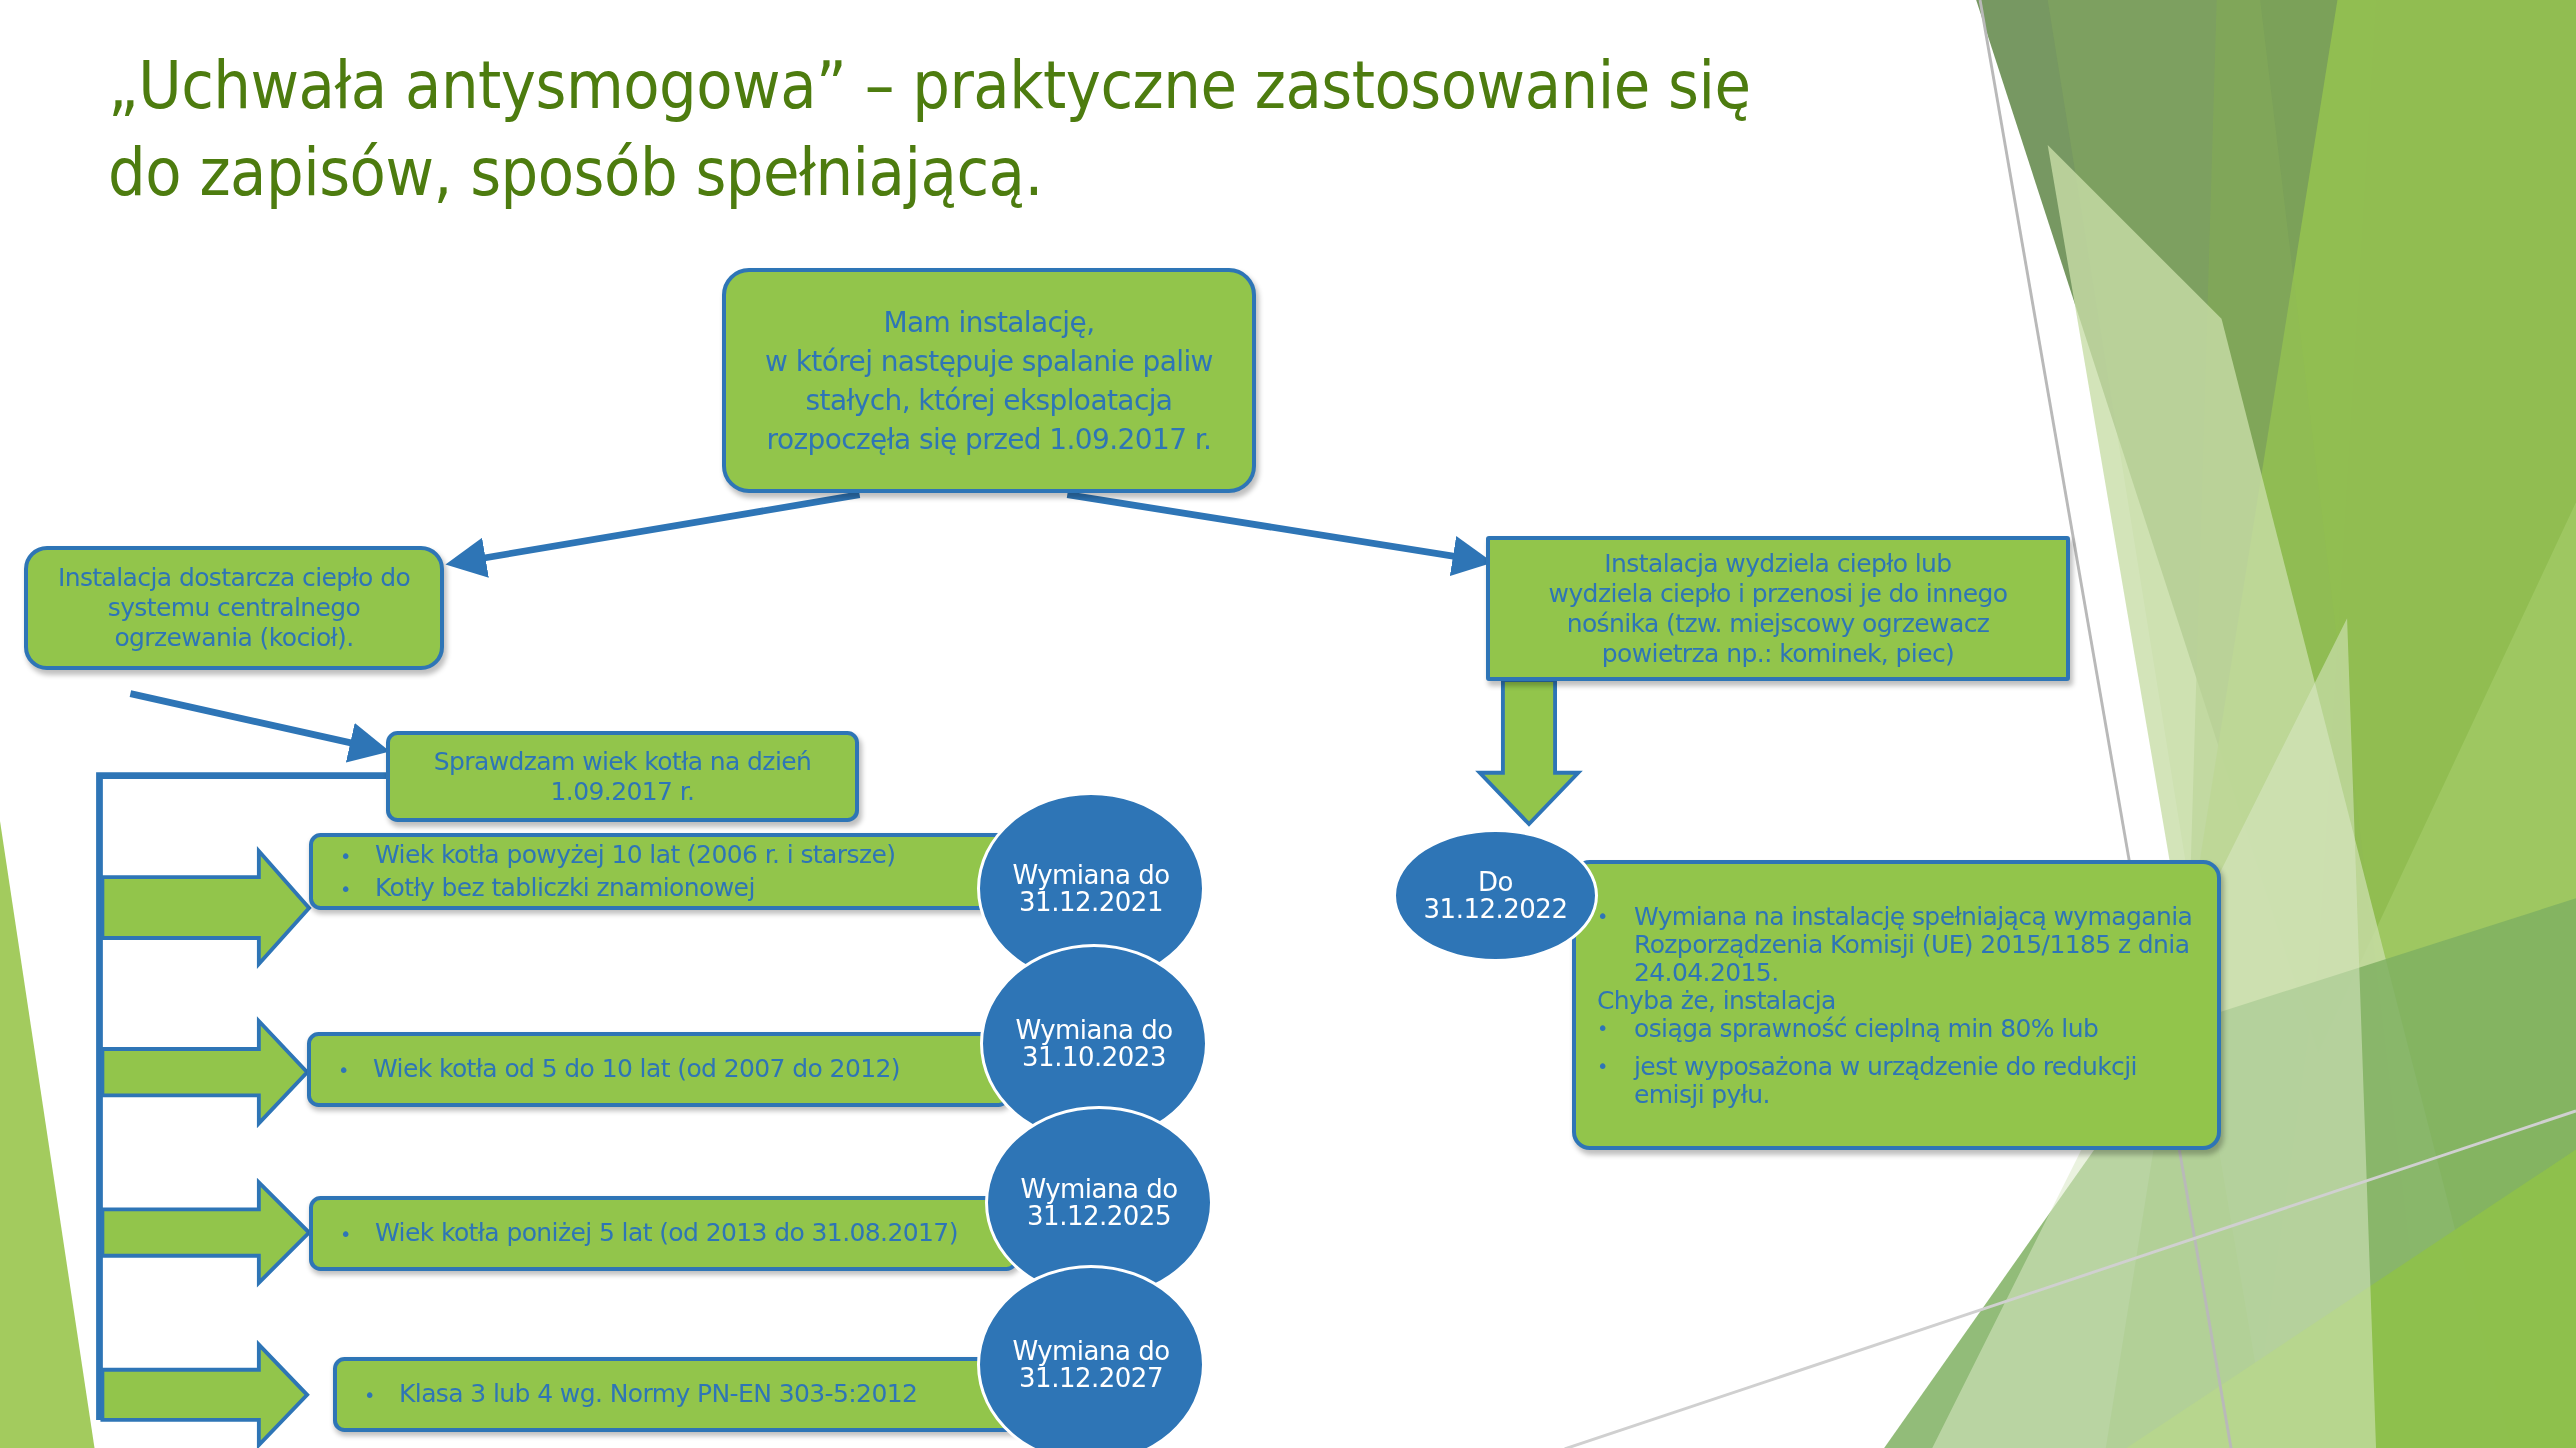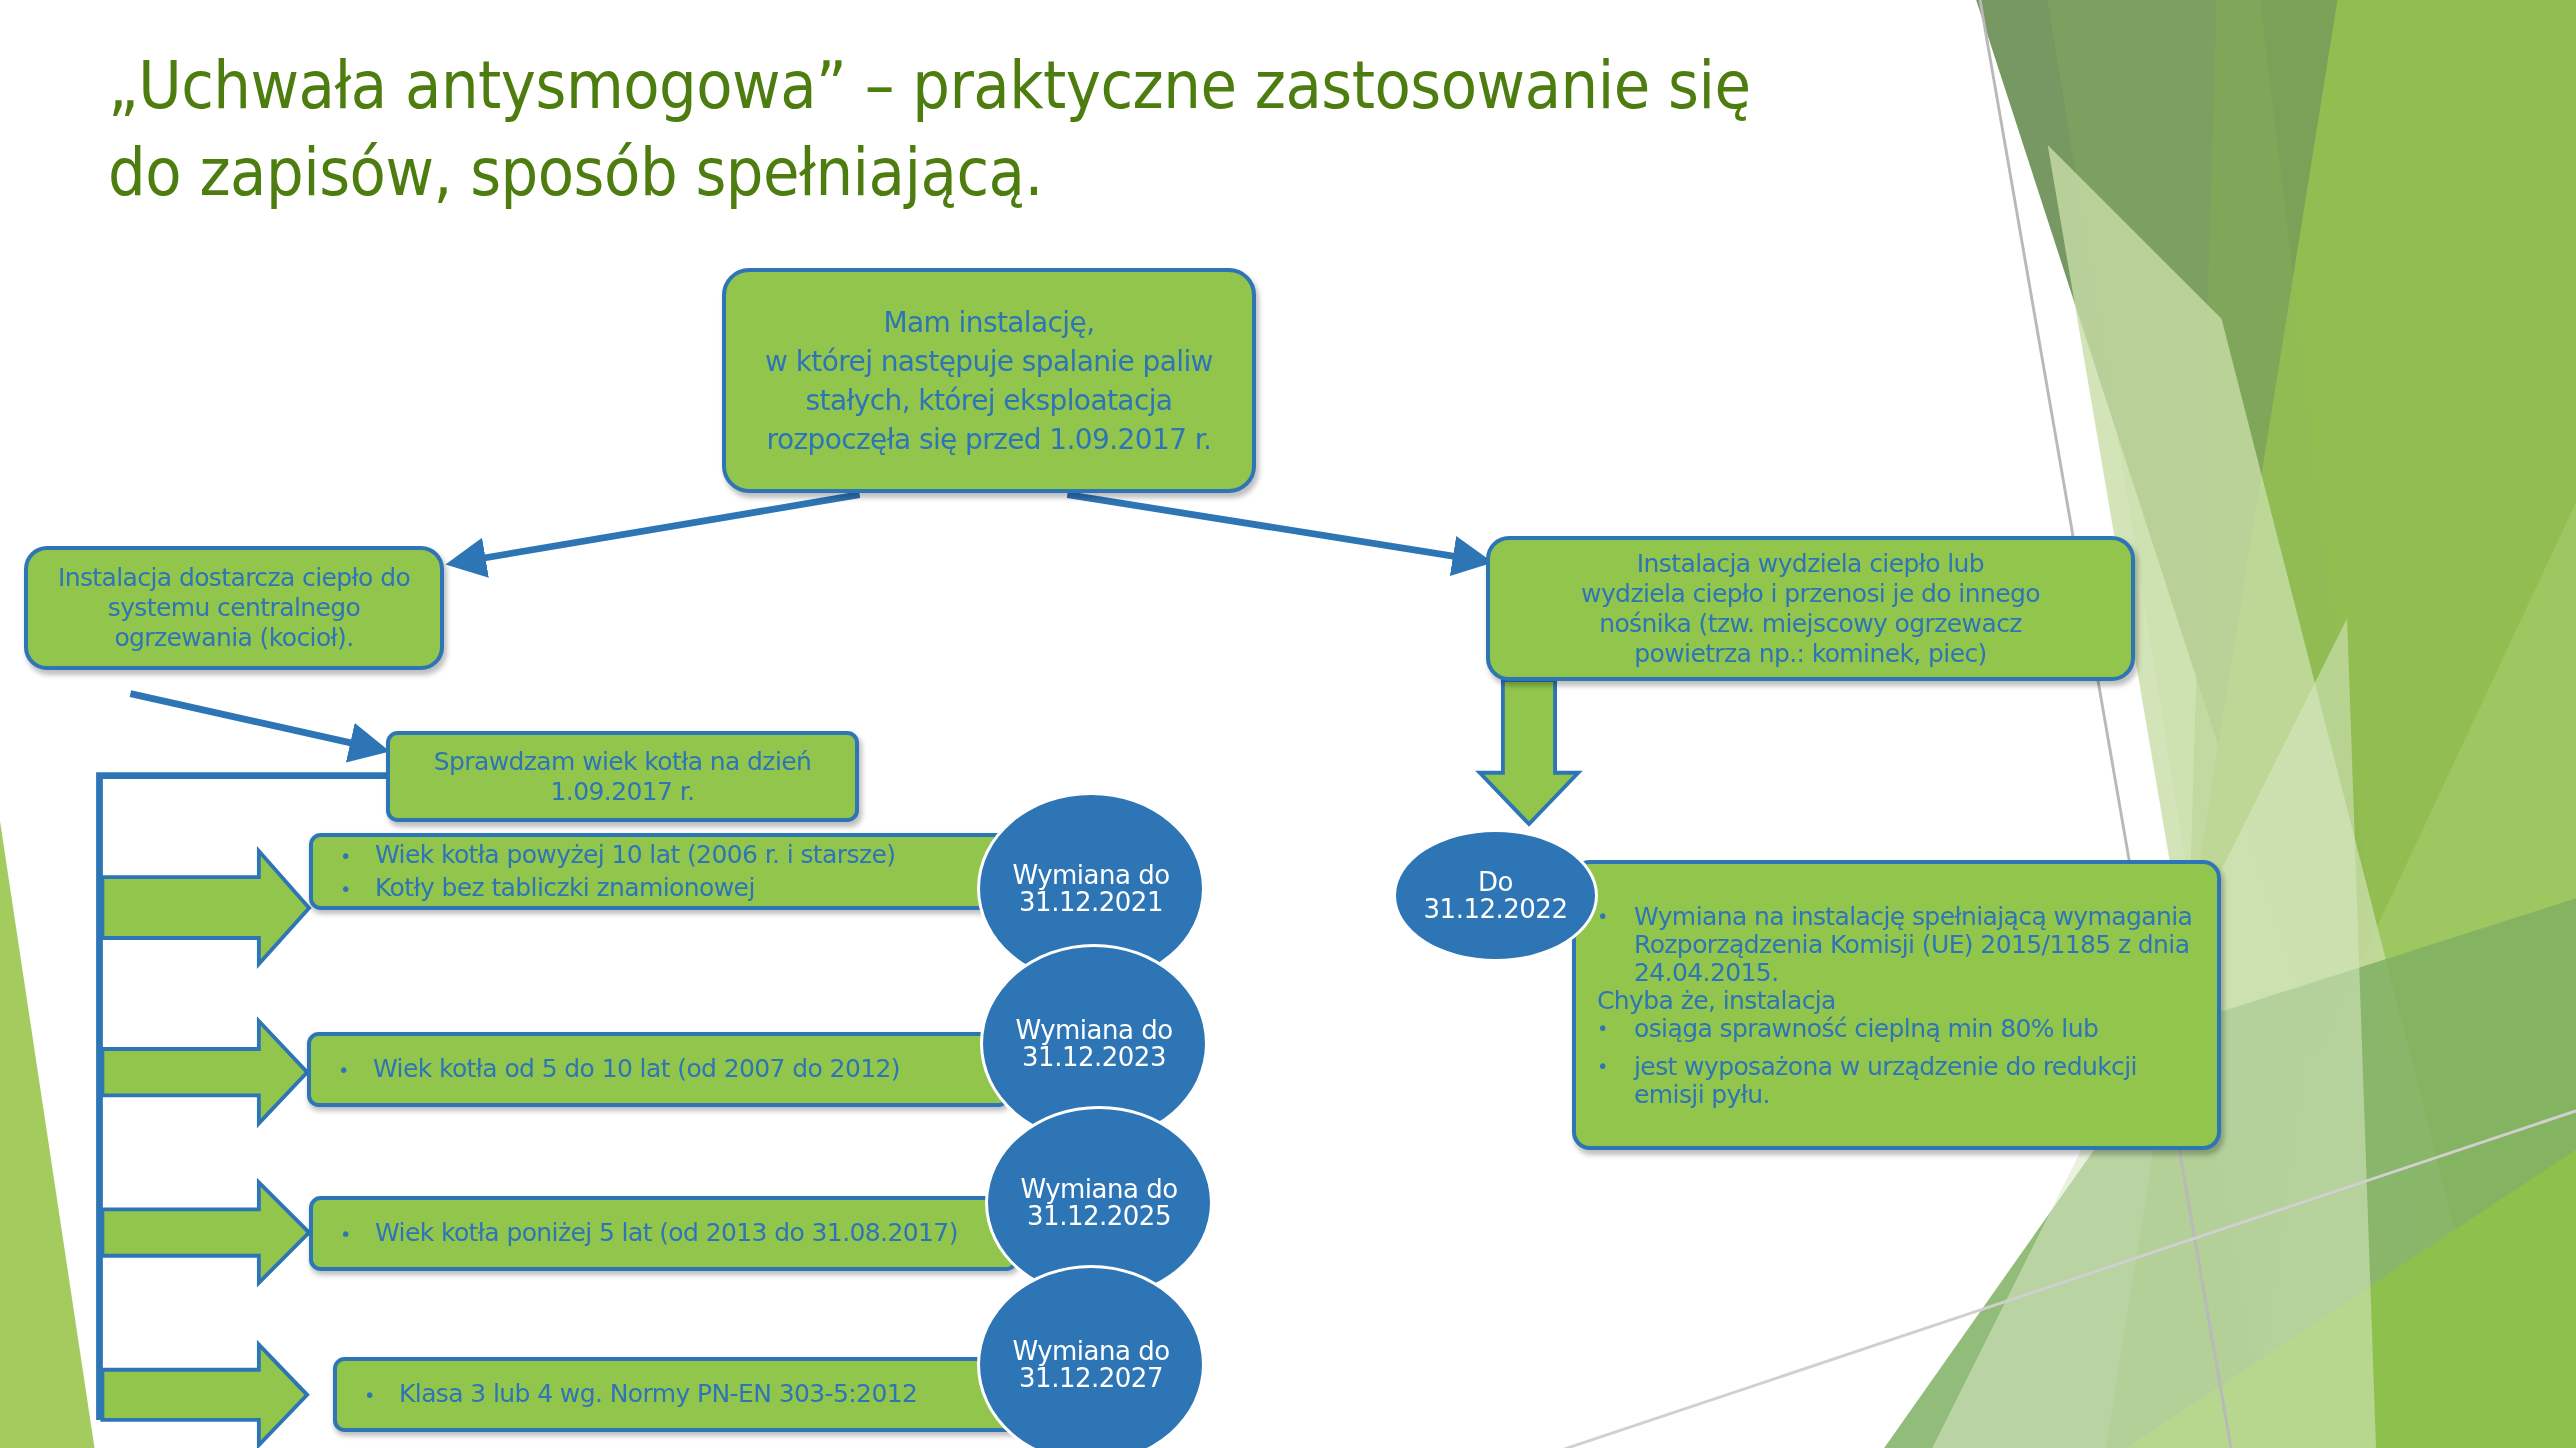--- a/index.html
+++ b/index.html
@@ -101,37 +101,37 @@
 
 <div class="circle" style="left:977px; top:792px; width:228px; height:193px;">
   <div>
       <div>Wymiana do</div>
       <div>31.12.2021</div>
     </div>
 </div>
 <div class="circle" style="left:980px; top:944px; width:228px; height:199px;">
   <div>
       <div>Wymiana do</div>
-      <div>31.12.2023</div>
+      <div>31.10.2023</div>
     </div>
 </div>
 <div class="circle" style="left:985px; top:1106px; width:228px; height:193px;">
   <div>
       <div>Wymiana do</div>
       <div>31.12.2025</div>
     </div>
 </div>
 <div class="circle" style="left:977px; top:1265px; width:228px; height:199px;">
   <div>
       <div>Wymiana do</div>
       <div>31.12.2027</div>
     </div>
 </div>
 
-<div class="box" style="left:1486px; top:536px; width:649px; height:145px; border-radius:23px;">
+<div class="box" style="left:1486px; top:536px; width:584px; height:145px; border-radius:3px;">
   <div class="txt narrow" style="font-size:25px; line-height:30px;">
     <div>Instalacja wydziela ciepło lub</div>
     <div>wydziela ciepło i przenosi je do innego</div>
     <div>nośnika (tzw. miejscowy ogrzewacz</div>
     <div>powietrza np.: kominek, piec)</div>
   </div>
 </div>
 
 <div class="rbox narrow">
   <div class="b">Wymiana na instalację spełniającą wymagania Rozporządzenia Komisji (UE) 2015/1185 z dnia 24.04.2015.</div>

